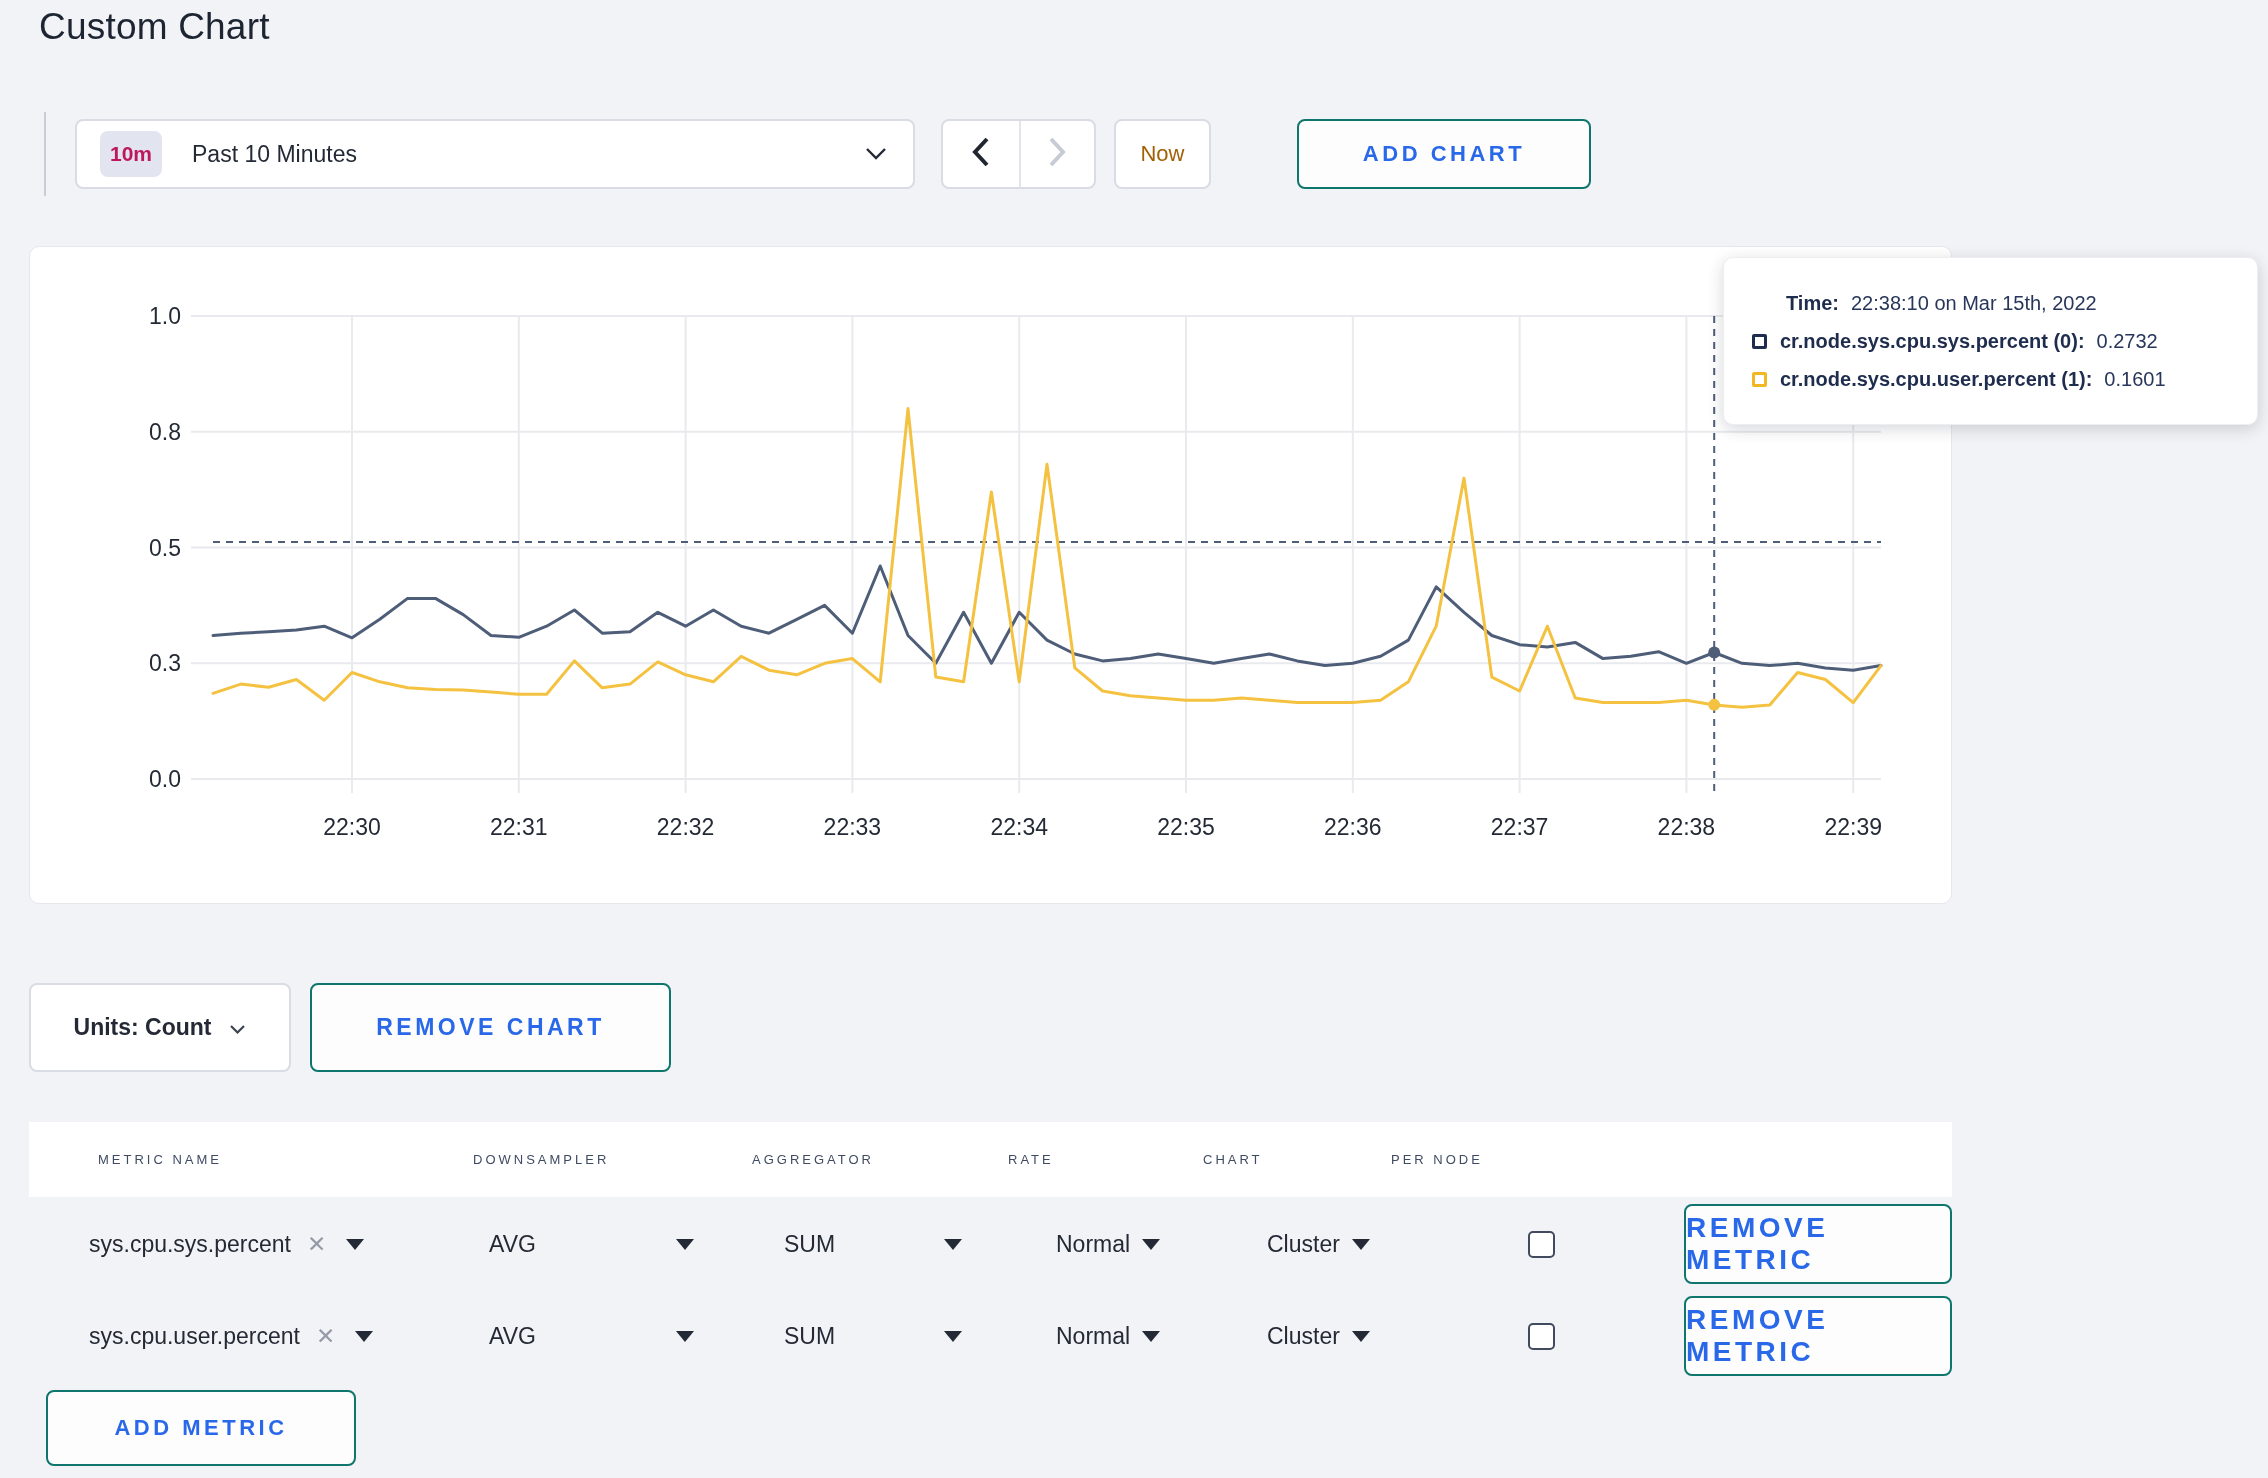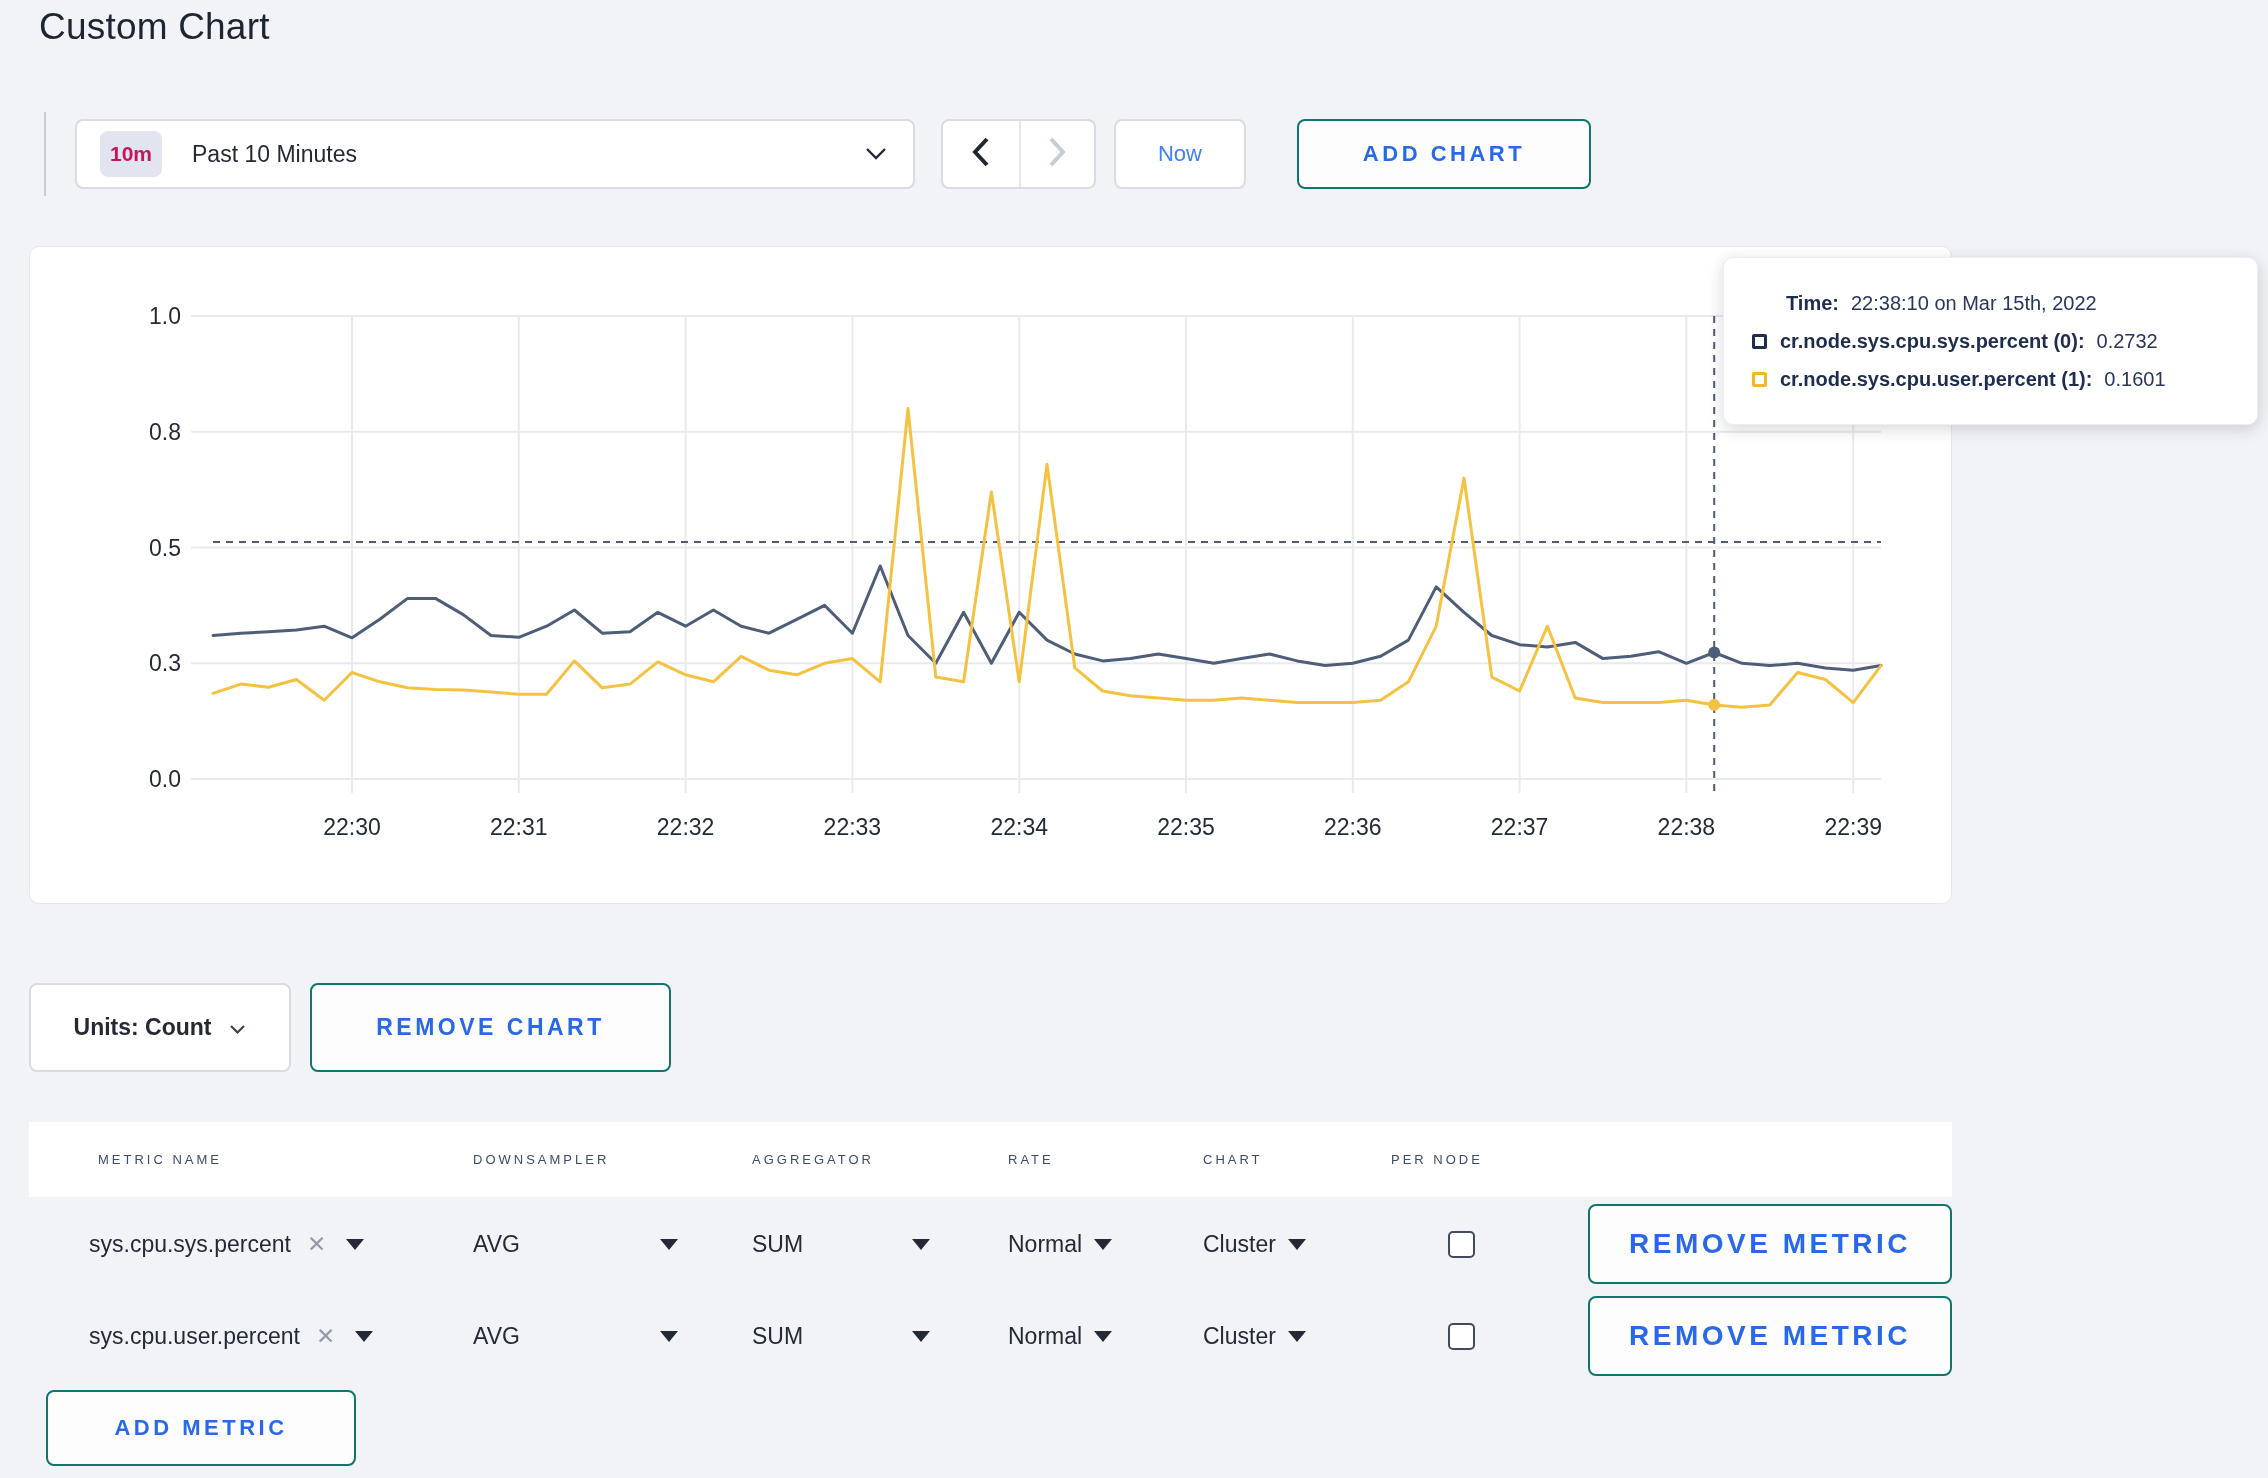--- a/index.html
+++ b/index.html
@@ -28,22 +28,22 @@
     font-size:21px; font-weight:bold; color:#be185d;
   }
   .time-label { margin-left:30px; font-size:23px; color:#242a35; }
   .time-chevron { position:absolute; right:26px; top:26px; }
 
   .nav-group { position:absolute; left:941px; top:119px; width:155px; height:70px; padding:0; }
   .nav-cell { width:50%; height:100%; display:flex; align-items:center; justify-content:center; cursor:pointer; }
   .nav-cell + .nav-cell { border-left:2px solid #e3e5eb; }
 
   .now-button {
-    position:absolute; left:1114px; top:119px; width:132px; height:70px;
-    justify-content:center; font-size:22px; color:#3b82f6; cursor:default;
+    position:absolute; left:1114px; top:119px; width:97px; height:70px;
+    justify-content:center; font-size:22px; color:#a16207; cursor:default;
   }
 
   .blue-btn {
     background:#fdfdfe; border:2px solid #0f766e; border-radius:8px;
     display:flex; align-items:center; justify-content:center;
     color:#2968e8; font-weight:bold; letter-spacing:3.5px; cursor:pointer;
   }
   .add-chart-button { position:absolute; left:1297px; top:119px; width:294px; height:70px; font-size:22px; }
 
   
@@ -79,21 +79,21 @@
   }
   .remove-chart-button { position:absolute; left:310px; top:983px; width:361px; height:89px; font-size:23px; }
 
   
   .metrics-header {
     position:absolute; left:29px; top:1122px; width:1923px; height:75px;
     background:#ffffff; display:flex; align-items:center; padding-left:69px;
     font-size:13px; letter-spacing:3px; color:#3f4b63;
   }
   .hcol { flex:0 0 auto; }
-  .metric-row { position:absolute; left:29px; width:1923px; height:80px; display:flex; align-items:center; padding-left:60px; font-size:23px; color:#242a35; }
+  .metric-row { position:absolute; left:29px; width:1923px; height:80px; display:flex; align-items:center; padding-left:60px; font-size:23px; color:#242a35;gap:16px; }
   .row-0 { top:1204px; }
   .row-1 { top:1296px; }
   .cell { flex:0 0 auto; display:flex; align-items:center; }
   .c-metric { width:384px; }
   .c-down   { width:279px; }
   .c-agg    { width:256px; }
   .c-rate   { width:195px; }
   .c-src    { width:188px; }
   .c-node   { width:197px; }
   .select-box { display:flex; align-items:center; justify-content:space-between; cursor:pointer; }

